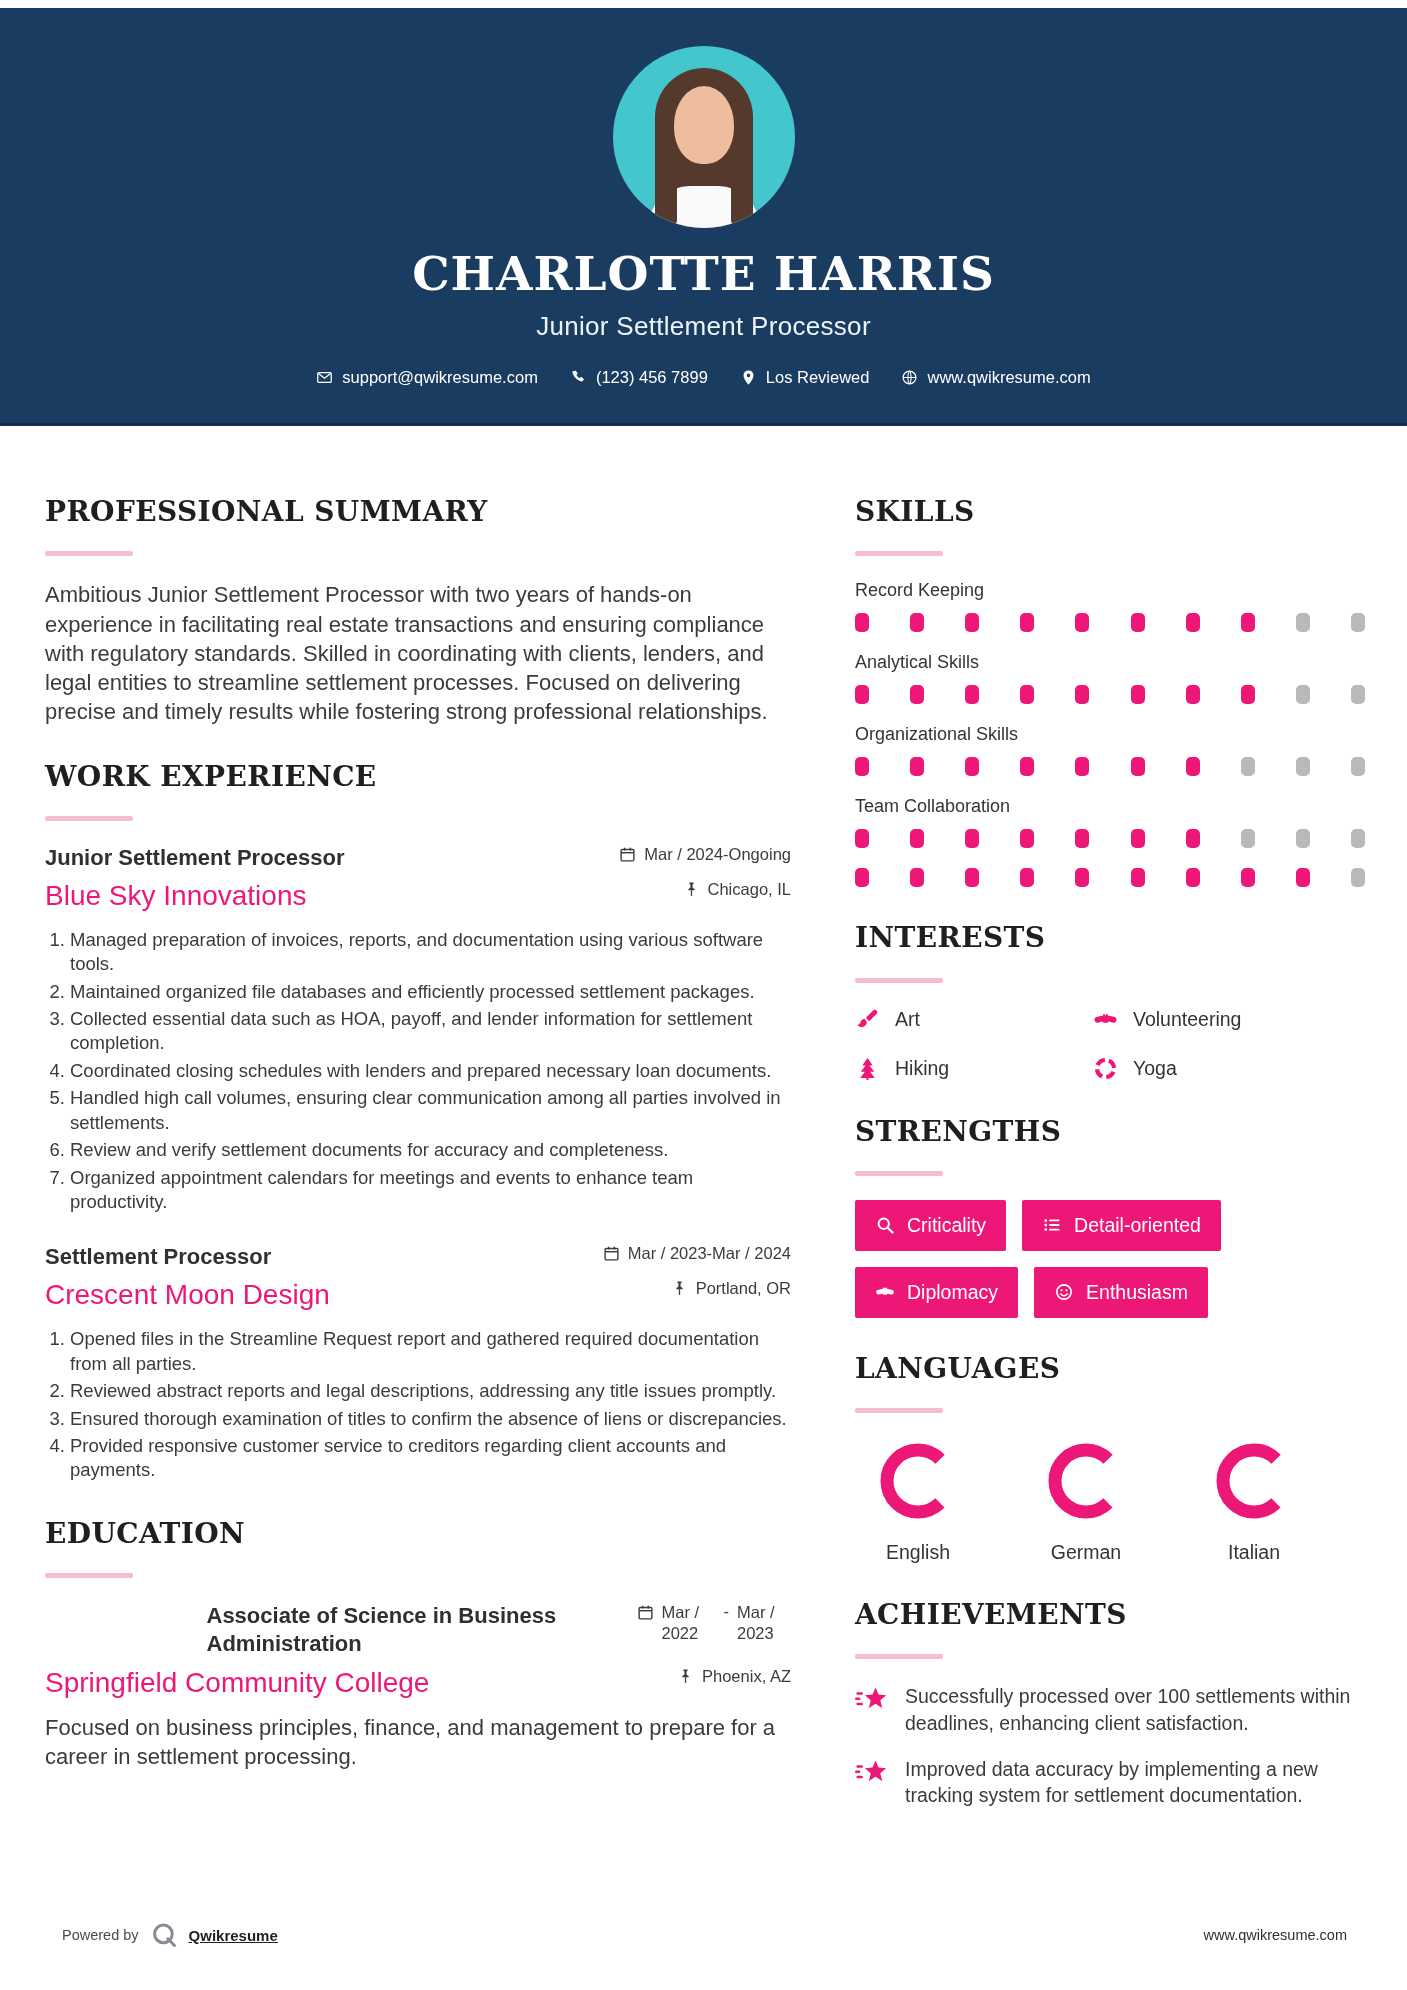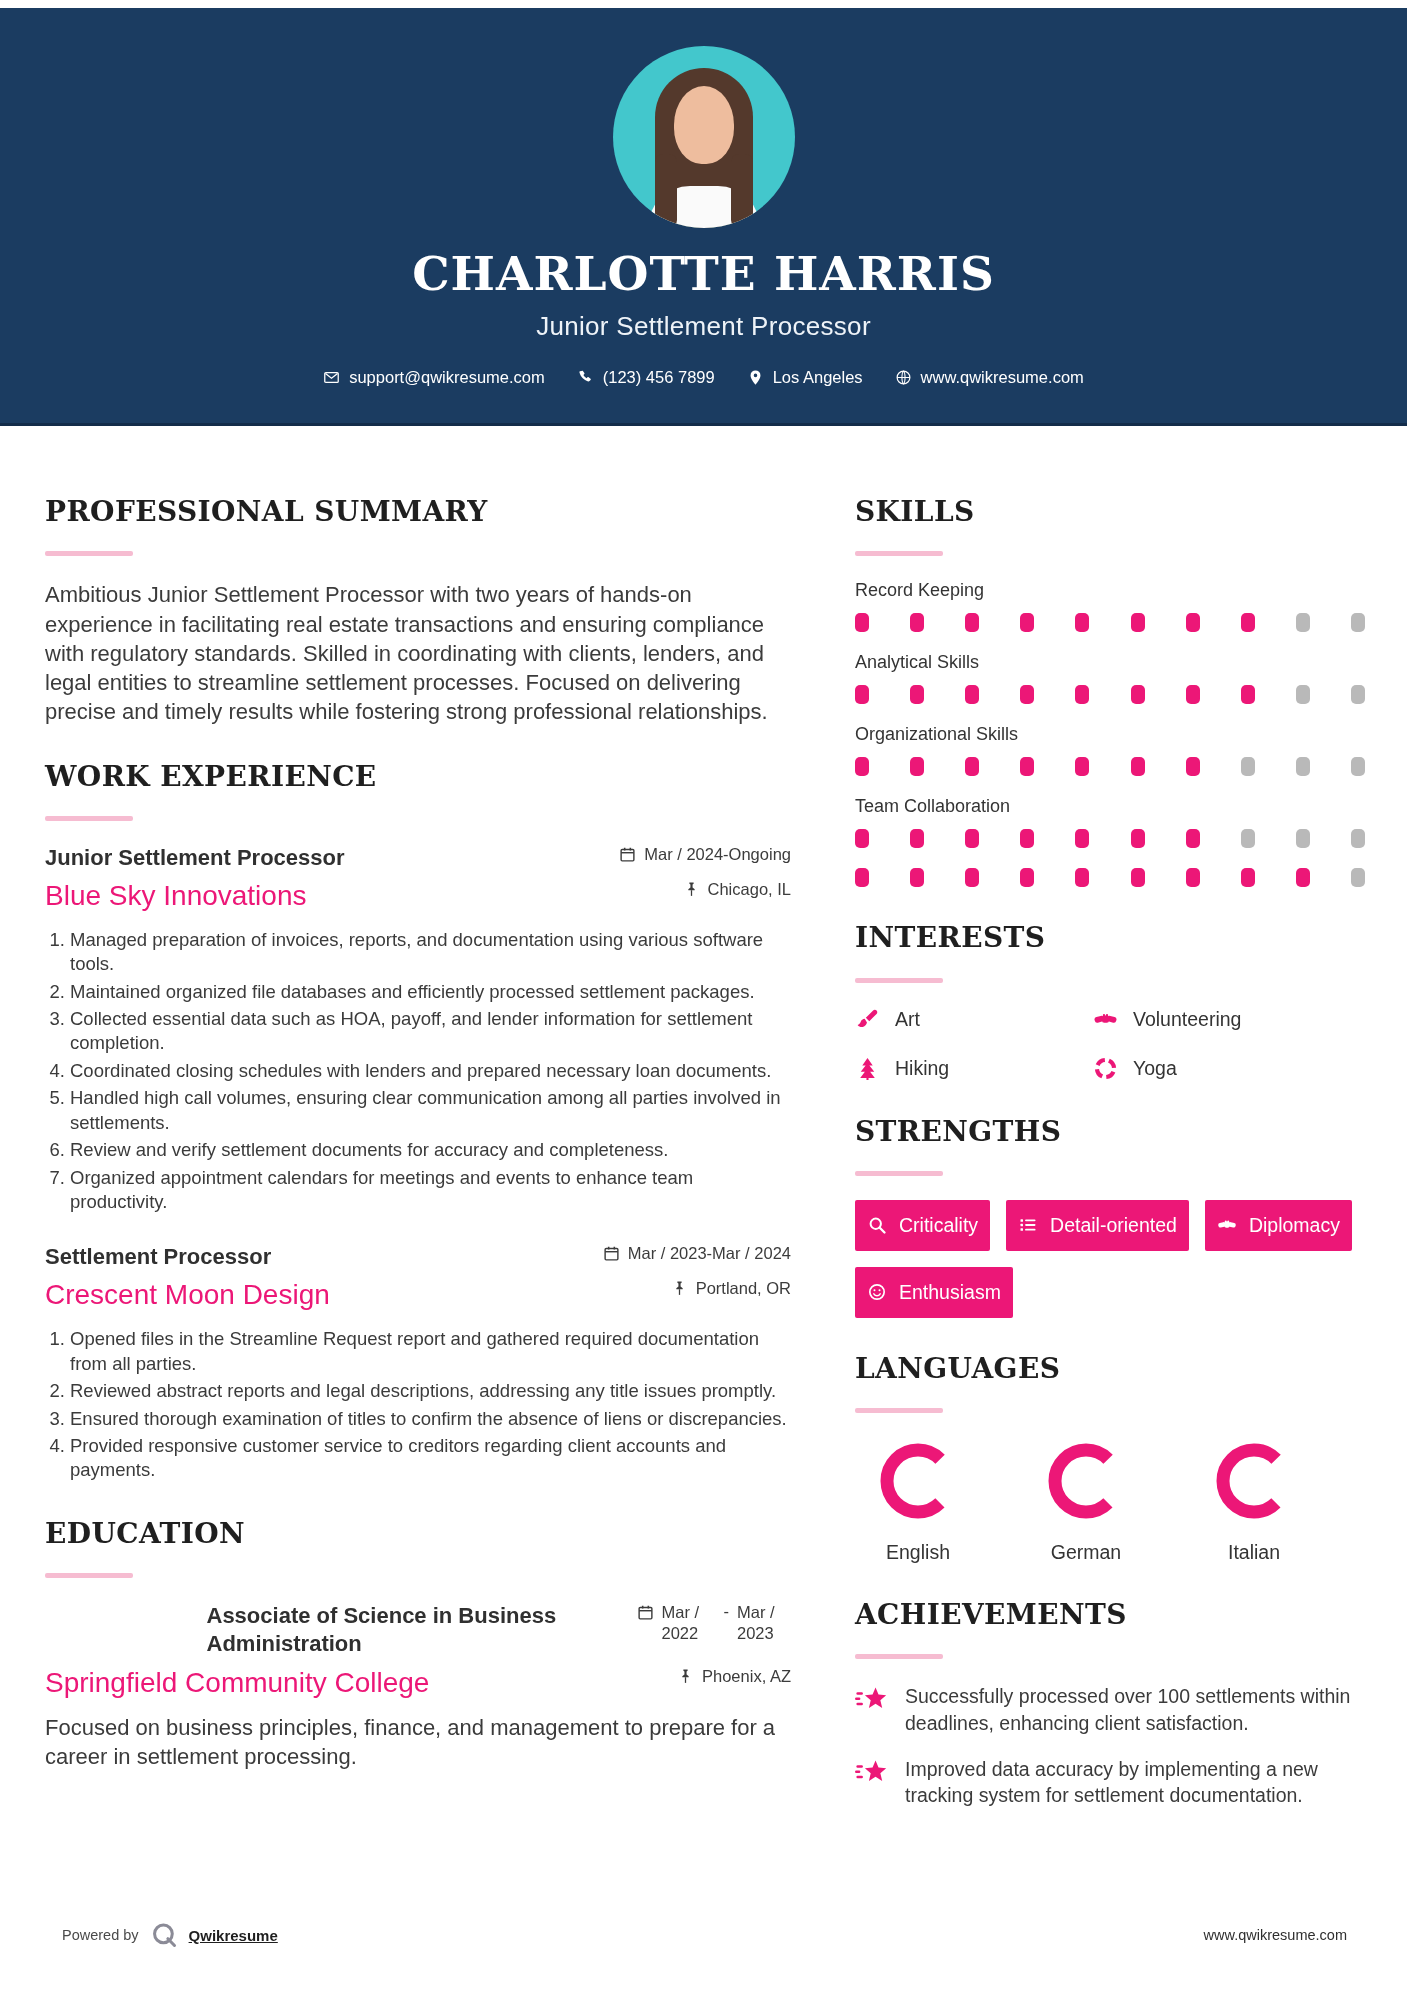--- a/index.html
+++ b/index.html
@@ -58,21 +58,21 @@
   .dot{width:14px;height:19px;border-radius:5px;background:var(--accent);}
   .dot.off{background:var(--dot-off);}
 
   
   .interests{display:grid;grid-template-columns:238px 1fr;row-gap:24px;}
   .interest{display:flex;align-items:center;gap:15px;font-size:19.5px;color:#343434;}
   .interest svg{width:25px;height:25px;color:var(--accent);flex:0 0 25px;}
 
   
   .strengths{display:flex;flex-wrap:wrap;gap:16px;}
-  .strength{display:flex;align-items:center;gap:12px;background:var(--accent);color:#fff;font-size:19.5px;padding:14px 12px;border-radius:2px;}
+  .strength{display:flex;align-items:center;gap:12px;background:var(--accent);color:#fff;font-size:19.5px;padding:14px 20px;border-radius:2px;}
   .strength svg{width:20px;height:20px;color:#fff;flex:0 0 20px;}
 
   
   .langs{display:flex;gap:42px;}
   .lang{width:126px;text-align:center;}
   .lang svg{width:88px;height:88px;display:block;margin:0 auto;}
   .lang-label{margin-top:16px;font-size:19.5px;color:#343434;text-align:center;}
 
   
   .ach{display:flex;gap:16px;margin-bottom:20px;font-size:19.5px;line-height:1.35;color:var(--ink);}
@@ -113,21 +113,21 @@
         <div class="contact-item">
           <svg viewBox="0 0 24 24">
             <path fill="currentColor" d="M6.6 2.8c.5-.5 1.3-.4 1.7.1l2.1 2.7c.4.5.3 1.2-.1 1.6L9.1 8.4c.9 1.9 2.6 3.6 4.5 4.5l1.2-1.2c.4-.4 1.1-.5 1.6-.1l2.7 2.1c.6.4.6 1.2.1 1.7l-1.6 1.6c-.5.5-1.2.7-1.9.5-3-.9-5.8-2.6-7.9-4.7S4.4 8.1 3.5 5.1c-.2-.7 0-1.4.5-1.9z"></path>
           </svg>
           <span>(123) 456 7899</span>
         </div>
         <div class="contact-item">
           <svg viewBox="0 0 24 24">
             <path fill="currentColor" d="M12 2a7 7 0 0 0-7 7c0 5.2 7 13 7 13s7-7.8 7-13a7 7 0 0 0-7-7zm0 9.5a2.5 2.5 0 1 1 0-5 2.5 2.5 0 0 1 0 5z"></path>
           </svg>
-          <span>Los Angeles</span>
+          <span>Los Reviewed</span>
         </div>
         <div class="contact-item">
           <svg viewBox="0 0 24 24">
             <circle cx="12" cy="12" r="9" fill="none" stroke="currentColor" stroke-width="1.7"></circle>
             <path d="M3 12h18M12 3c2.9 2.6 2.9 15.4 0 18-2.9-2.6-2.9-15.4 0-18z" fill="none" stroke="currentColor" stroke-width="1.5"></path>
           </svg>
           <span>www.qwikresume.com</span>
         </div>
       </div>
   </header>

